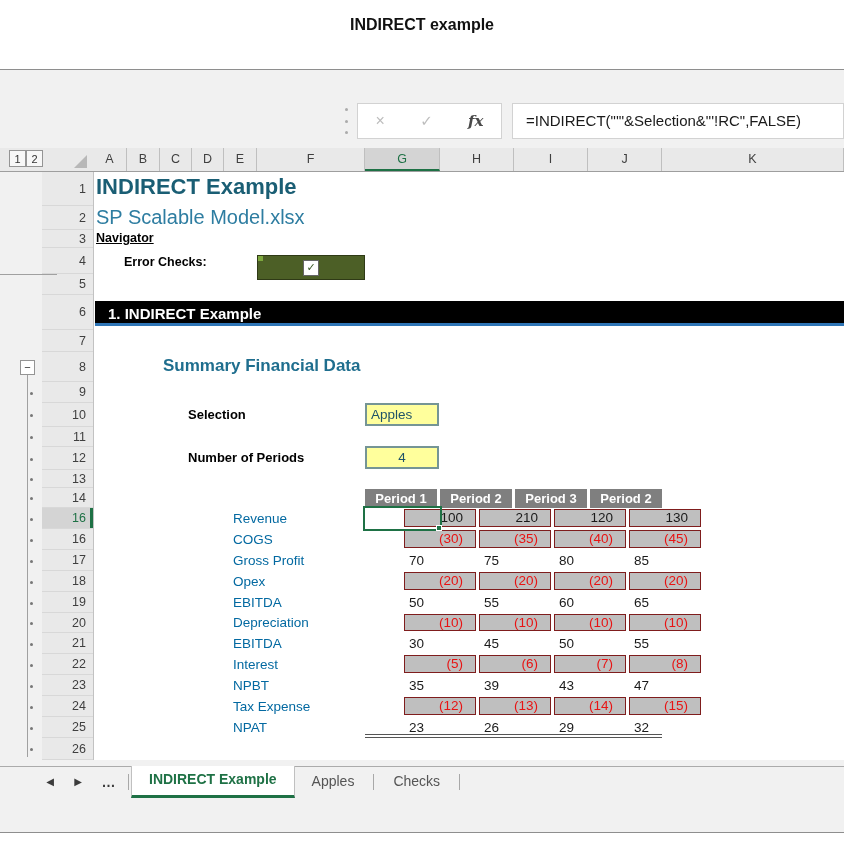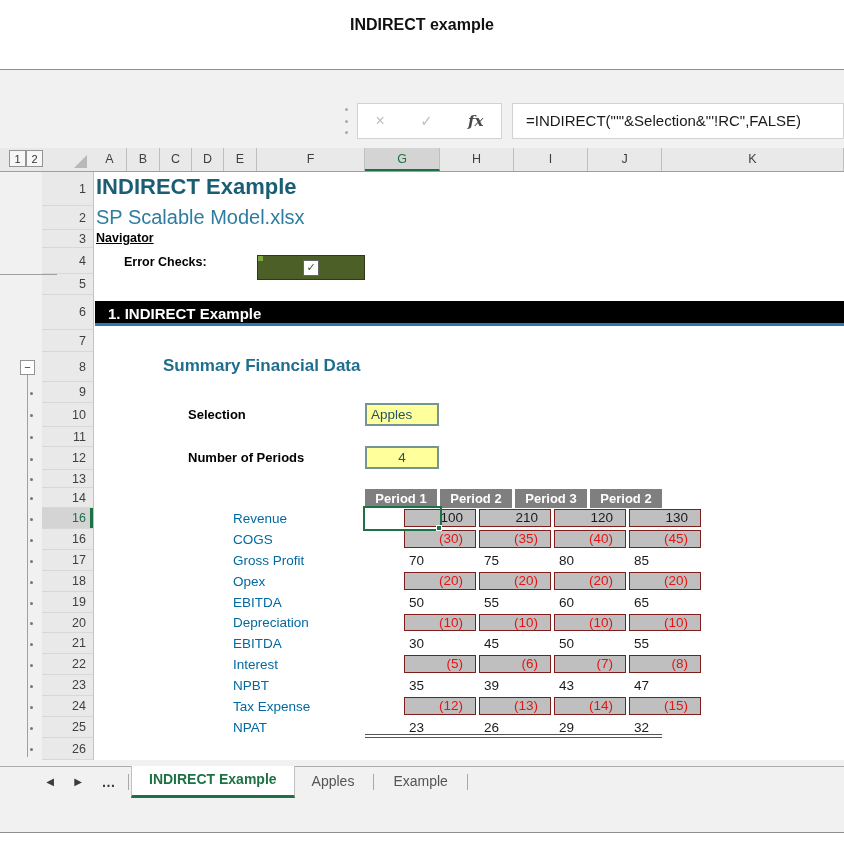--- a/index.html
+++ b/index.html
@@ -240,17 +240,17 @@
 
   <div class="abs tabbar">
     <span class="tabarrow">◀</span>
     <span class="tabarrow">▶</span>
     <span class="taboverflow">…</span>
     <span class="tabdiv"></span>
     <span id="tabitems" style="display:flex;align-items:center;height:29px;">
         <span class="tab active">INDIRECT Example</span>
         <span class="tab">Apples</span>
         <span class="tabdiv"></span>
-        <span class="tab">Example</span>
+        <span class="tab">Checks</span>
         <span class="tabdiv"></span>
       </span>
   </div>
 </div>
 
 </body></html>

